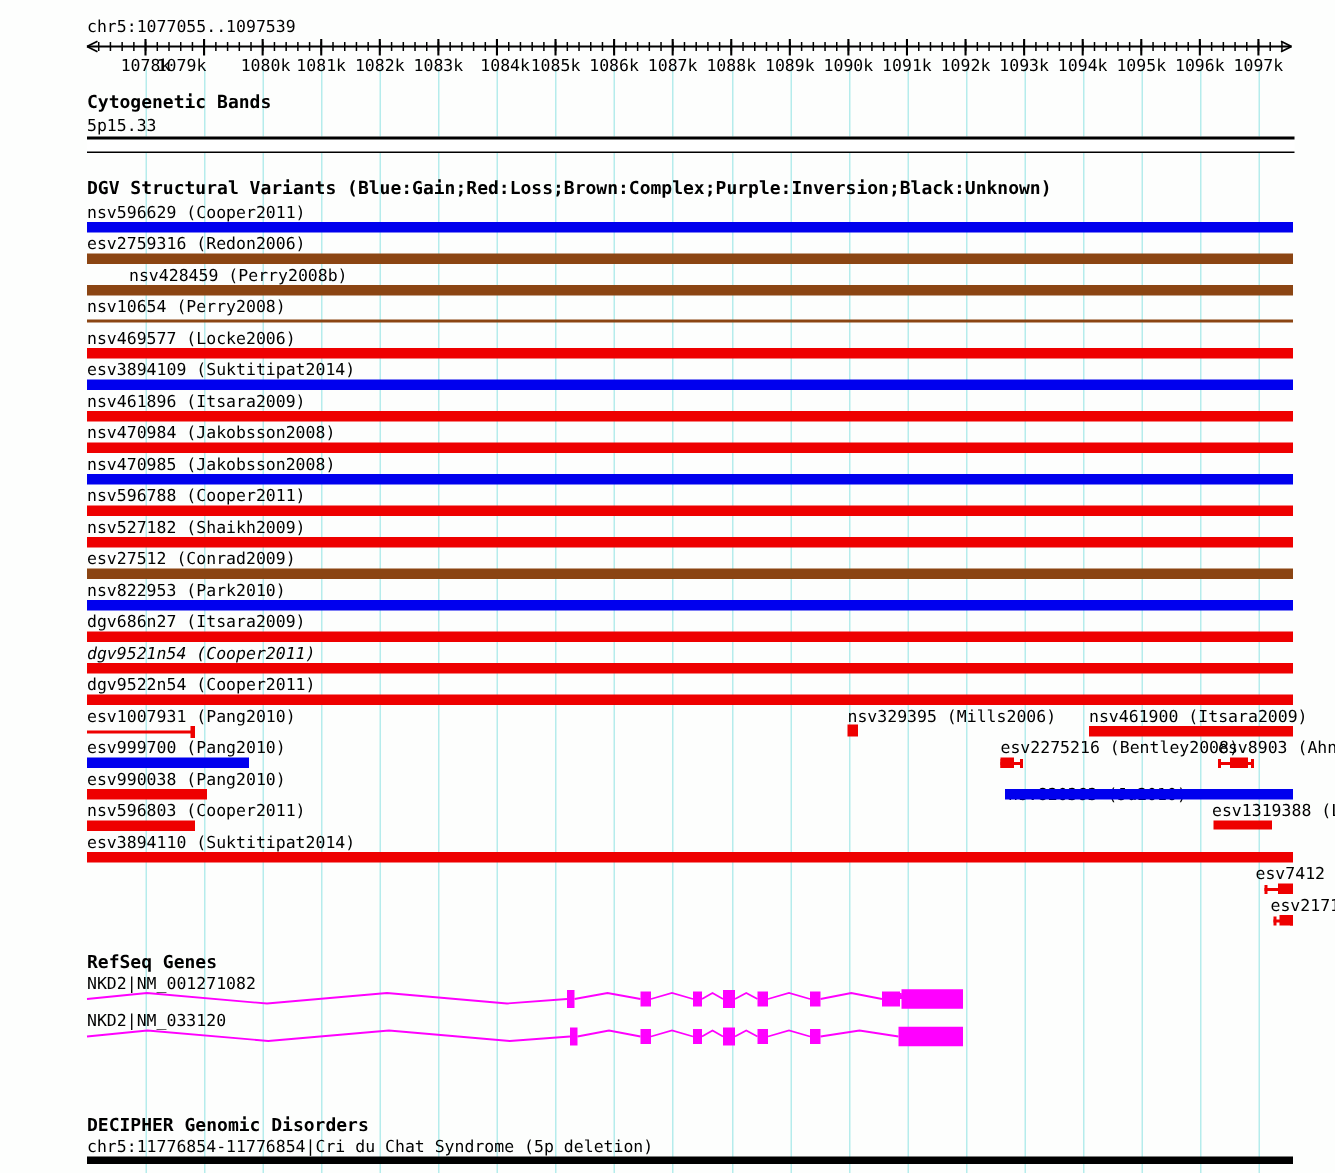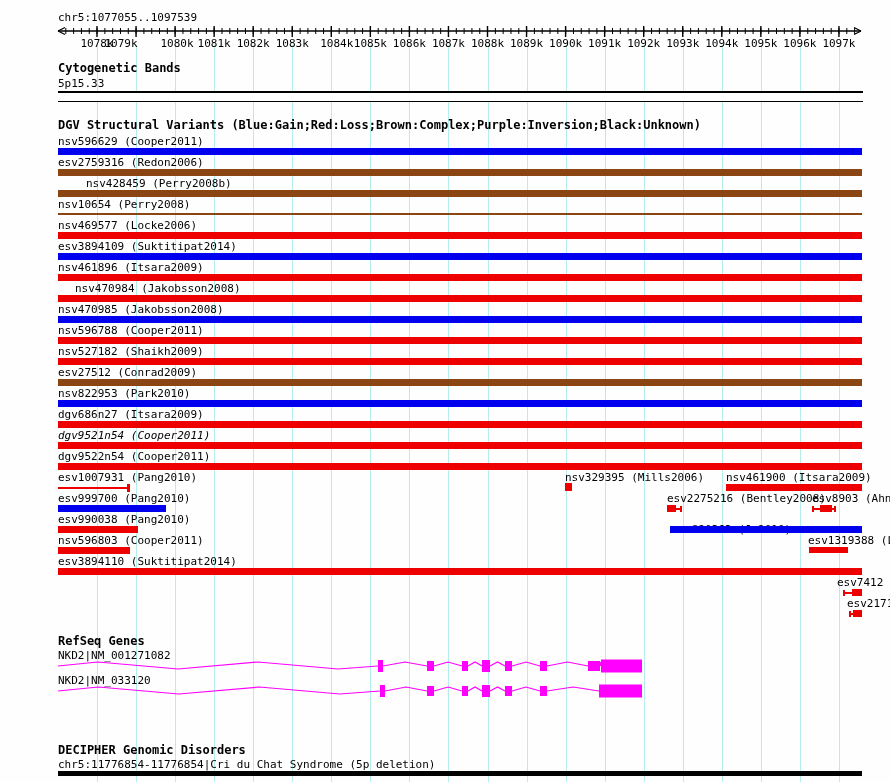--- a/index.html
+++ b/index.html
@@ -201,21 +201,21 @@
     <div class="lbl" style="left: 58px; top: 177px; margin-left: 28px;">nsv428459 (Perry2008b)</div>
     <div class="bar" style="left: 58px; top: 190px; width: 804px; height: 7px; background: rgb(139, 69, 19);"></div>
     <div class="lbl" style="left: 58px; top: 198px;">nsv10654 (Perry2008)</div>
     <div class="bar" style="left: 58px; top: 213px; width: 804px; height: 2px; background: rgb(139, 69, 19);"></div>
     <div class="lbl" style="left: 58px; top: 219px;">nsv469577 (Locke2006)</div>
     <div class="bar" style="left: 58px; top: 232px; width: 804px; height: 7px; background: rgb(238, 0, 0);"></div>
     <div class="lbl" style="left: 58px; top: 240px; text-align: center;">esv3894109 (Suktitipat2014)</div>
     <div class="bar" style="left: 58px; top: 253px; width: 804px; height: 7px; background: rgb(0, 0, 238);"></div>
     <div class="lbl" style="left: 58px; top: 261px;">nsv461896 (Itsara2009)</div>
     <div class="bar" style="left: 58px; top: 274px; width: 804px; height: 7px; background: rgb(238, 0, 0);"></div>
-    <div class="lbl" style="left: 75px; top: 282px; text-align: right;">nsv470984 (Jakobsson2008)</div>
+    <div class="lbl" style="left: 58px; top: 282px; text-align: right;">nsv470984 (Jakobsson2008)</div>
     <div class="bar" style="left: 58px; top: 295px; width: 804px; height: 7px; background: rgb(238, 0, 0);"></div>
     <div class="lbl" style="left: 58px; top: 303px;">nsv470985 (Jakobsson2008)</div>
     <div class="bar" style="left: 58px; top: 316px; width: 804px; height: 7px; background: rgb(0, 0, 238);"></div>
     <div class="lbl" style="left: 58px; top: 324px;">nsv596788 (Cooper2011)</div>
     <div class="bar" style="left: 58px; top: 337px; width: 804px; height: 7px; background: rgb(238, 0, 0);"></div>
     <div class="lbl" style="left: 58px; top: 345px;">nsv527182 (Shaikh2009)</div>
     <div class="bar" style="left: 58px; top: 358px; width: 804px; height: 7px; background: rgb(238, 0, 0);"></div>
     <div class="lbl" style="left: 58px; top: 366px;">esv27512 (Conrad2009)</div>
     <div class="bar" style="left: 58px; top: 379px; width: 804px; height: 7px; background: rgb(139, 69, 19);"></div>
     <div class="lbl" style="left: 58px; top: 387px;">nsv822953 (Park2010)</div>

